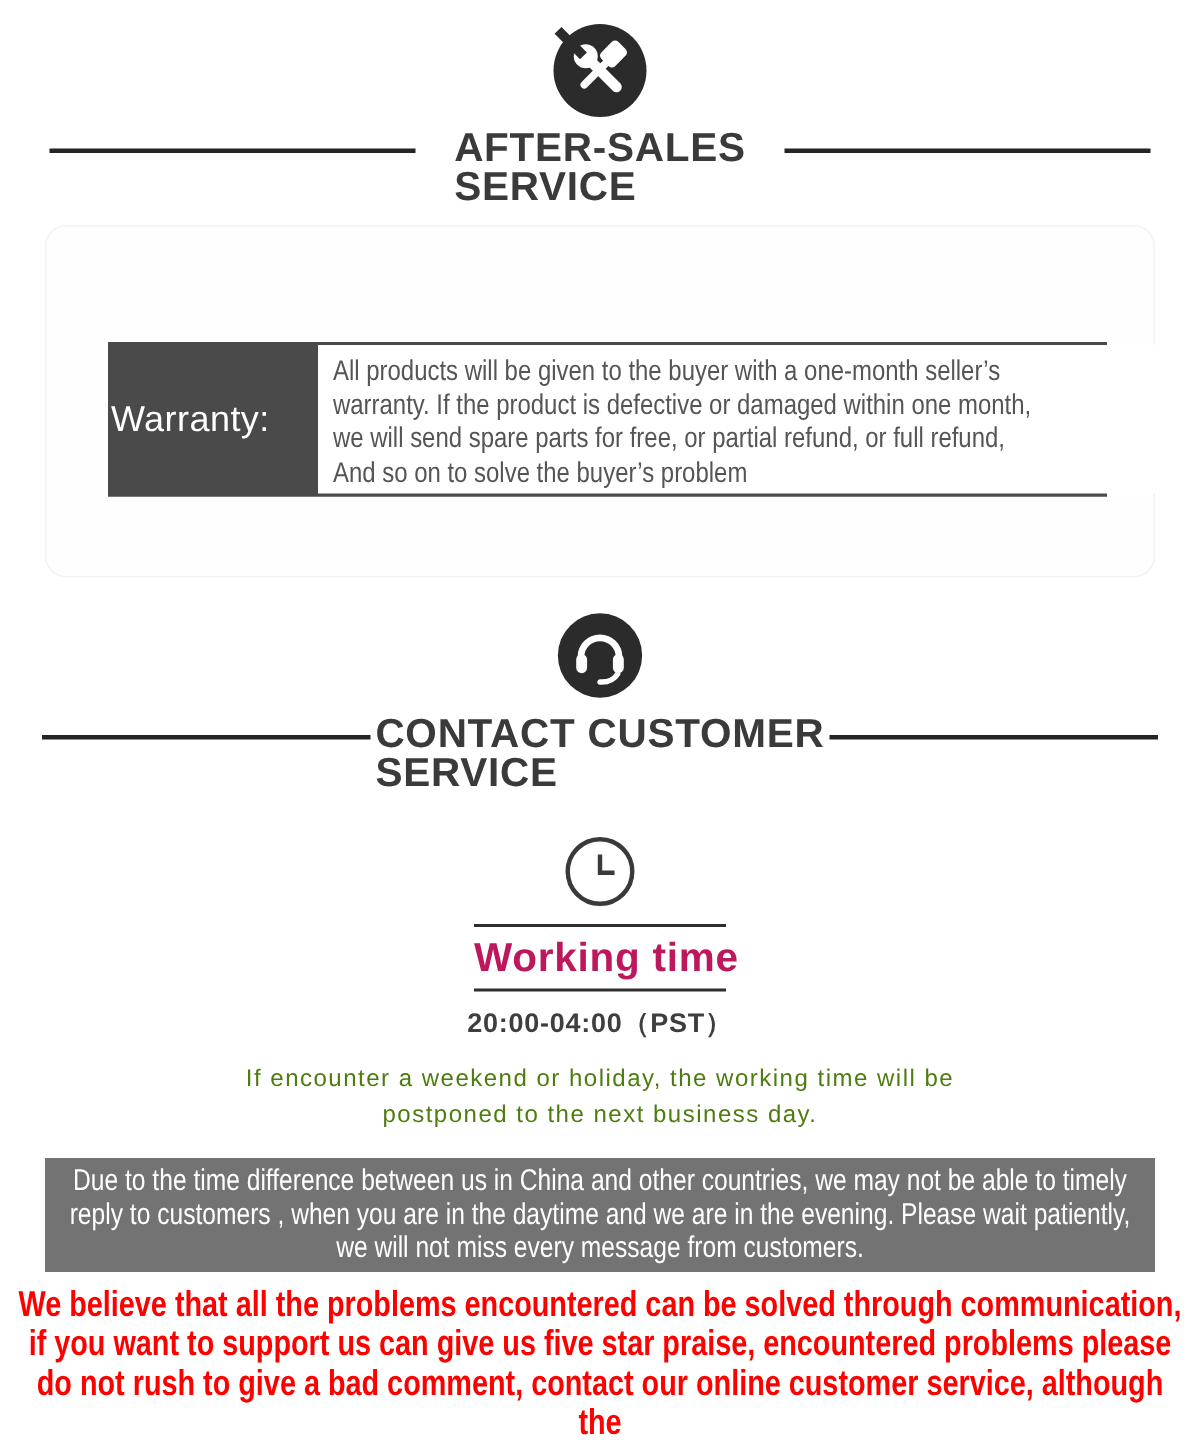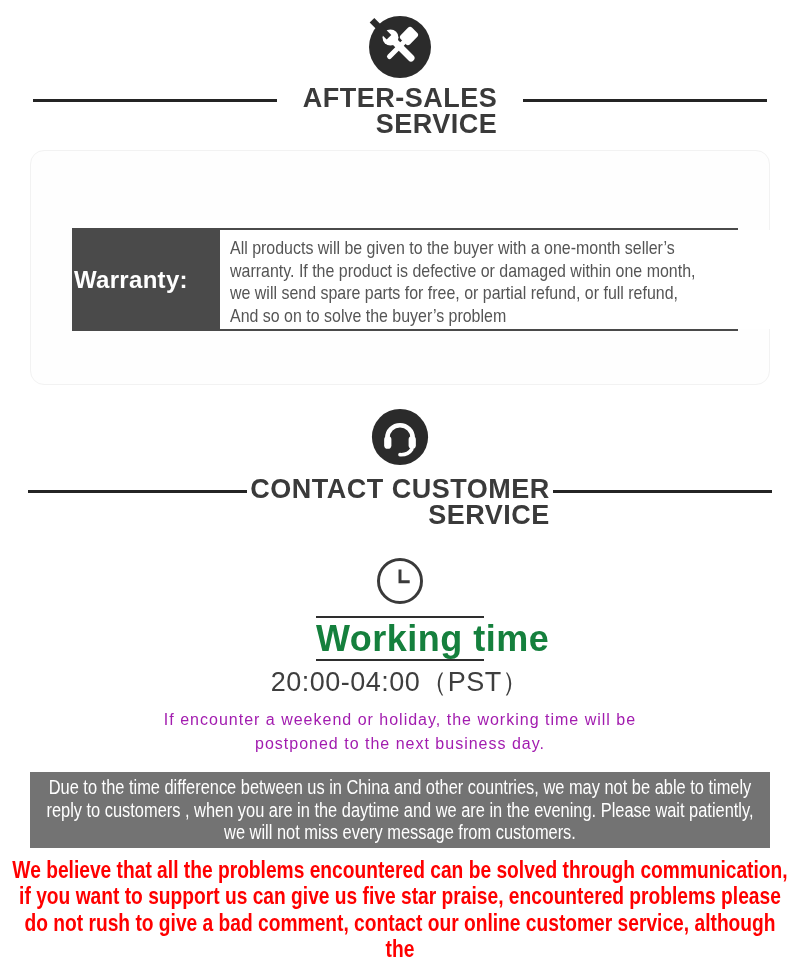--- a/index.html
+++ b/index.html
@@ -15,56 +15,56 @@
   .icon-badge { margin: 0 auto; display: block; }
   .icon-badge.lg { width: 64px; height: 64px; margin-top: 15px; }
   .icon-badge.md { width: 58px; height: 58px; margin-top: 23px; }
 
   
   .heading-row { display: flex; align-items: center; margin-top: 6px; padding: 0 33px; }
   .heading-row.contact { margin-top: 10px; padding: 0 28px; }
   .h-line { flex: 1; height: 3px; background: #242424; transform: translateY(-11px); }
   .section-title {
     margin: 0 26px; font-size: 27px; line-height: 26px; font-weight: 700;
-    color: #3a3a3a; letter-spacing: 0.5px; text-align: right; white-space: pre-line;
+    color: #3a3a3a; letter-spacing: 0.5px; text-align: left; white-space: pre-line;
   }
   .heading-row.contact .section-title { margin: 0 3px; }
 
   
   .panel {
     margin: 13px 30px 0; height: 235px; box-sizing: border-box;
     border: 1px solid #f2f2f2; border-radius: 14px; background: #fefefe;
   }
   .warranty-box {
     display: flex; margin: 77px 0 0 41px; width: 666px; height: 103px;
     box-sizing: border-box; border: 2px solid #4a4a4a; background: #4a4a4a;
   }
   .warranty-label {
     width: 154px; display: flex; align-items: center; justify-content: center;
-    color: #ffffff; font-size: 24px; font-weight: 700; letter-spacing: 0.3px;
+    color: #ffffff; font-size: 24px; font-weight: 400; letter-spacing: 0.3px;
   }
   .warranty-content { flex: 1; background: #ffffff; padding: 7px 0 4px 10px; margin-left: 32px; }
   .warranty-text {
     font-size: 19px; line-height: 22.5px; color: #555555;
     width: 600px; transform: scaleX(0.84); transform-origin: 0 50%;
     white-space: pre-line;
   }
 
   
   .clock-wrap { width: 54px; height: 54px; margin: 26px auto 0; }
   .wt-box {
     width: 168px; margin: 8px auto 0; padding: 7px 0;
     border-top: 2px solid #2e2e2e; border-bottom: 2px solid #2e2e2e;
   }
-  .wt-title { font-size: 36px; line-height: 27px; font-weight: 700; color: #15803d; text-align: center; letter-spacing: 0.5px; white-space: nowrap; }
-  .wt-hours { margin-top: 9px; text-align: center; font-size: 27px; line-height: 25px; color: #3e3e3e; letter-spacing: 0.5px; }
+  .wt-title { font-size: 27px; line-height: 27px; font-weight: 700; color: #be185d; text-align: center; letter-spacing: 0.5px; white-space: nowrap; }
+  .wt-hours { margin-top: 9px; text-align: center; font-size: 18px; line-height: 25px; color: #3e3e3e; letter-spacing: 0.5px; font-weight: bold; }
   .wt-note {
     margin: 13px auto 16px; width: 700px; text-align: center;
     font-size: 16px; letter-spacing: 1px; line-height: 24px;
-    color: #a21caf; white-space: pre-line;
+    color: #4d7c0f; white-space: pre-line;
   }
 
   
   .banner { margin: 13px 30px 0; background: #737373; padding: 4px 0; overflow: visible; }
   .banner-text {
     color: #ffffff; font-size: 20px; line-height: 22.5px; text-align: center;
     white-space: pre-line; width: 900px; margin-left: -80px;
     transform: scaleX(0.82); transform-origin: 50% 50%;
   }
 

